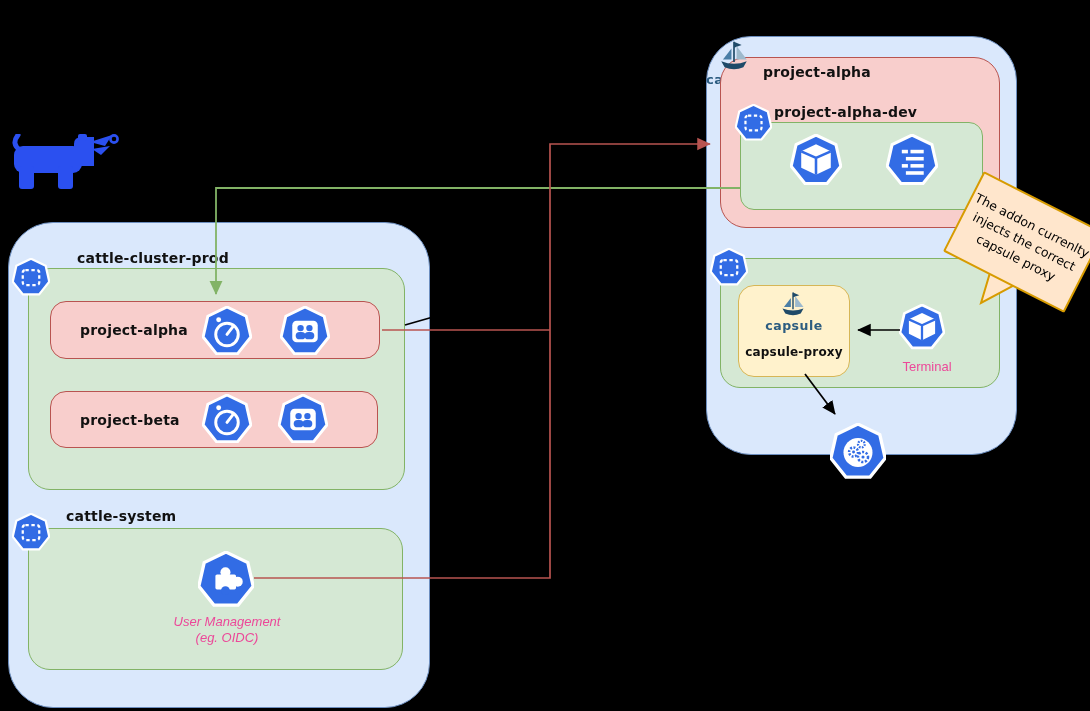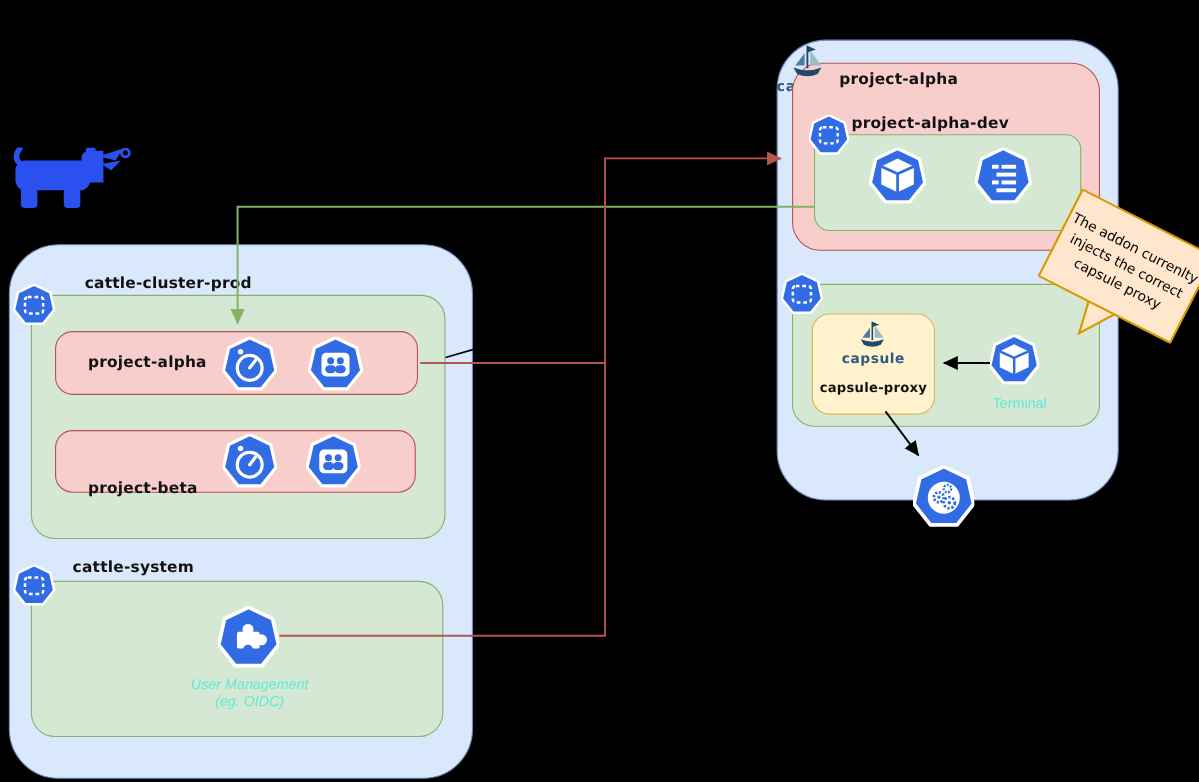--- a/index.html
+++ b/index.html
@@ -8,21 +8,21 @@
     background:#000;
     font-family:"DejaVu Sans", sans-serif;
   }
   .abs{position:absolute;}
   .box{position:absolute;box-sizing:border-box;}
   .cluster{background:#dae8fc;border:1.5px solid #6c8ebf;border-radius:45px;}
   .nsgroup{background:#d5e8d4;border:1px solid #82b366;border-radius:22px;}
   .project{background:#f8cecc;border:1px solid #b85450;border-radius:16px;}
   .proxybox{background:#fff2cc;border:1px solid #d6b656;border-radius:16px;}
   .dlabel{position:absolute;font-size:14px;font-weight:bold;color:#111;white-space:nowrap;letter-spacing:.2px;}
-  .plain{position:absolute;font-family:"Liberation Sans",sans-serif;font-size:13px;font-weight:400;color:#5eead4;text-align:center;white-space:nowrap;}
+  .plain{position:absolute;font-family:"Liberation Sans",sans-serif;font-size:13px;font-weight:400;color:#ec4899;text-align:center;white-space:nowrap;}
   .icon{position:absolute;}
   .overlay{position:absolute;left:0;top:0;z-index:50;pointer-events:none;}
   .callout{
     position:absolute;left:956px;top:197px;width:132px;height:86px;z-index:60;
     background:#ffe6cc;border:2px solid #d79b00;border-radius:2px;
     transform:rotate(27deg);display:flex;align-items:center;justify-content:center;
     text-align:center;font-size:12.5px;line-height:1.45;color:#000;
   }
   .capsule-word{position:absolute;text-align:center;font-weight:bold;color:#2c5c80;letter-spacing:.5px;}
   .zicons{z-index:40;}
@@ -120,21 +120,21 @@
 <div class="box project" style="left:50px;top:301px;width:330px;height:58px;"></div>
 <div class="dlabel" style="left:80px;top:322px;">project-alpha</div>
 <svg class="icon zicons" style="left:202px;top:306px" width="50" height="51">
     <use href="#gauge-icon"></use>
   </svg>
 <svg class="icon zicons" style="left:280px;top:306px" width="50" height="51">
     <use href="#users-icon"></use>
   </svg>
 
 <div class="box project" style="left:50px;top:391px;width:328px;height:57px;"></div>
-<div class="dlabel" style="left:80px;top:436px;">project-beta</div>
+<div class="dlabel" style="left:80px;top:412px;">project-beta</div>
 <svg class="icon zicons" style="left:202px;top:394px" width="50" height="51">
     <use href="#gauge-icon"></use>
   </svg>
 <svg class="icon zicons" style="left:278px;top:394px" width="50" height="51">
     <use href="#users-icon"></use>
   </svg>
 
 <div class="dlabel" style="left:66px;top:508px;">cattle-system</div>
 <div class="box nsgroup" style="left:28px;top:528px;width:375px;height:142px;"></div>
 <svg class="icon zicons" style="left:12px;top:513px" width="38" height="39">

